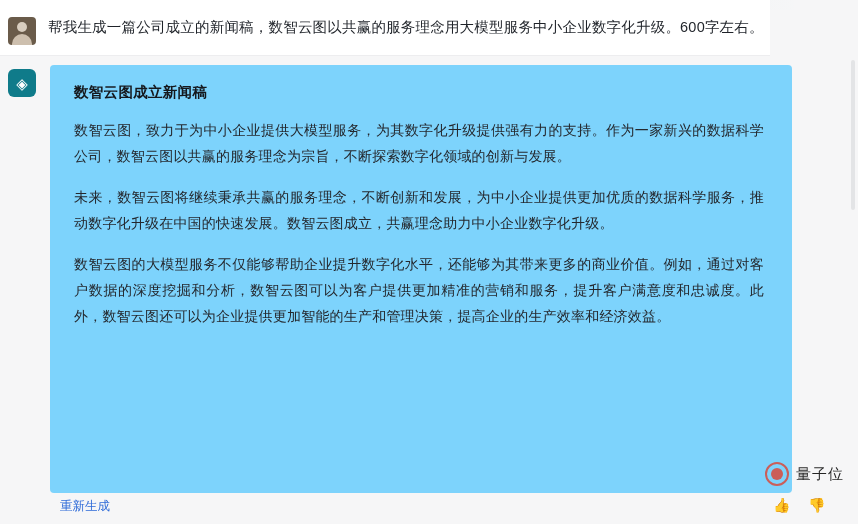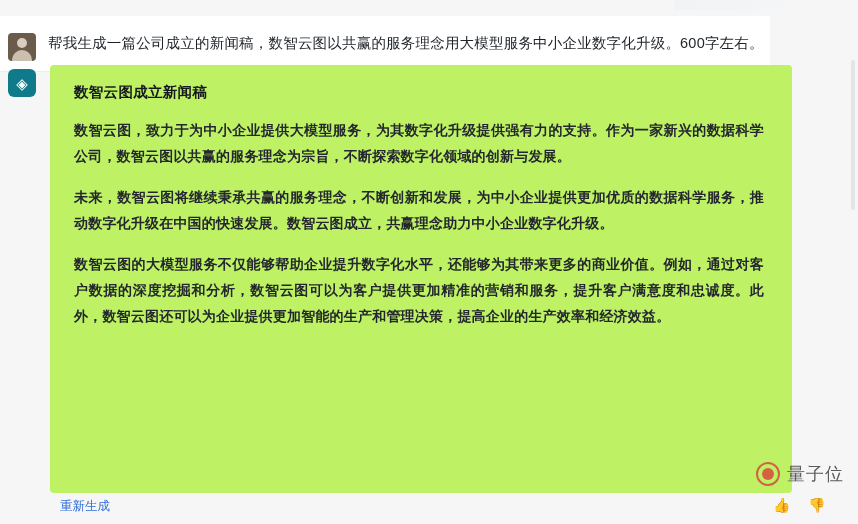--- a/index.html
+++ b/index.html
@@ -12,21 +12,21 @@
   }
   #app {
     position: relative;
     width: 858px; height: 524px;
     background: #f6f6f7;
   }
 
   
   .prompt-row {
     position: absolute;
-    left: 0; top: 16px;
+    left: 0; top: 0;
     width: 770px;
     height: 56px;
     background: #ffffff;
     display: flex;
     align-items: flex-start;
     padding: 16px 28px 0 8px;
     border-bottom: 1px solid #ededef;
   }
   .avatar {
     width: 28px; height: 28px;
@@ -87,42 +87,41 @@
     justify-content: center;
     color: #ffffff;
     font-size: 15px;
     line-height: 1;
   }
 
   .answer-card {
     margin-left: 14px;
     margin-right: 62px;
     width: 742px;
-    background: #bef264;
+    background: #7dd3fc;
     border-radius: 4px;
     padding: 18px 28px 16px 24px;
     position: relative;
     height: 428px;
     overflow: hidden;
   }
   .doc-title {
     font-size: 14.5px;
     font-weight: bold;
     color: #15181d;
     margin: 0 0 14px 0;
     letter-spacing: .3px;
   }
   .doc-p {
     font-size: 14px;
     line-height: 26px;
     color: #24282e;
     margin: 15px 0 12px 0;
     text-align: justify;
     letter-spacing: .2px;
-    font-weight: bold;
   }
 
   
   .bottom-bar {
     position: absolute;
     left: 8px; bottom: 0;
     width: 858px; height: 34px;
   }
   .regen {
     position: absolute;
@@ -158,22 +157,22 @@
   }
   .wm-logo::after {
     content: "";
     position: absolute;
     left: 4px; top: 4px;
     width: 12px; height: 12px;
     border-radius: 50%;
     background: #d94a3d;
   }
   .wm-text {
-    font-size: 18px;
-    color: #404040;
+    font-size: 15px;
+    color: #000000;
     letter-spacing: 1px;
   }
 
   
   .scroll-hint {
     position: absolute;
     right: 3px; top: 60px;
     width: 4px; height: 150px;
     background: #e3e4e6;
     border-radius: 2px;

